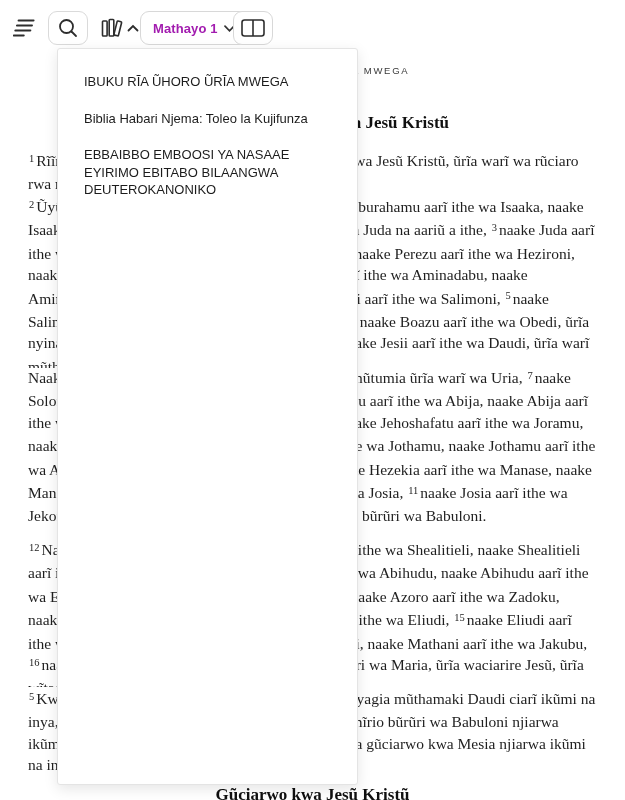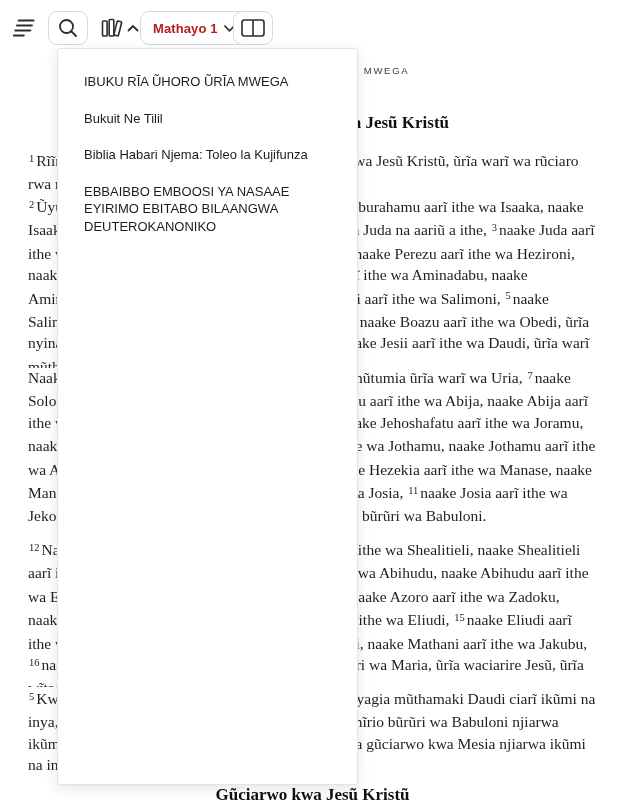--- a/index.html
+++ b/index.html
@@ -8,21 +8,21 @@
     font-family:"Liberation Sans","DejaVu Sans",sans-serif;
   }
   
   .topbar{position:absolute;top:0;left:0;right:0;height:56px;background:#fff;z-index:5;}
   .iconbtn,.pill{background:#fff;border:none;padding:0;display:flex;align-items:center;justify-content:center;cursor:pointer;position:absolute;}
   #menu-btn{left:10px;top:15px;width:30px;height:26px;}
   #search-btn{left:48px;top:11px;width:40px;height:34px;border:1px solid #dadada;border-radius:9px;}
   #version-btn{left:96px;top:13px;width:48px;height:30px;gap:4px;}
   .pill{border:1px solid #d8d8d8;border-radius:9px;}
   #chapter-btn{left:140px;top:11px;height:34px;padding:0 12px;gap:7px;
-    font-size:13px;font-weight:600;color:#b91c1c;letter-spacing:.1px;}
+    font-size:13px;font-weight:600;color:#a21caf;letter-spacing:.1px;}
   #parallel-btn{left:233px;top:11px;width:40px;height:34px;}
   
   .reader{position:absolute;inset:0;}
   .running-header{
     position:absolute;top:65px;left:28px;width:569px;text-align:center;
     font-size:9.5px;letter-spacing:1.7px;color:#3a3a3a;font-weight:500;
   }
   .sec-heading{
     position:absolute;left:28px;width:569px;margin:0;text-align:center;
     font-family:"Liberation Serif","DejaVu Serif",serif;
@@ -111,18 +111,17 @@
         <p class="para para-1"><span class="vn">2</span><span class="vt">Ũyũ nĩguo mũtaratara wa njiarwa cia Jesũ Kristũ: Aburahamu aarĩ ithe wa Isaaka, naake Isaaka aarĩ ithe wa Jakubu, naake Jakubu aarĩ ithe wa Juda na aariũ a ithe, </span><span class="vn">3</span><span class="vt">naake Juda aarĩ ithe wa Perezu na Zera, arĩa nyina wao aarĩ Tamaru, naake Perezu aarĩ ithe wa Hezironi, naake Hezironi aarĩ ithe wa Ramu, </span><span class="vn">4</span><span class="vt">naake Ramu aarĩ ithe wa Aminadabu, naake Aminadabu aarĩ ithe wa Nahashoni, naake Nahashoni aarĩ ithe wa Salimoni, </span><span class="vn">5</span><span class="vt">naake Salimoni aarĩ ithe wa Boazu, ũrĩa nyina aarĩ Rahabu, naake Boazu aarĩ ithe wa Obedi, ũrĩa nyina aarĩ Ruthu, naake Obedi aarĩ ithe wa Jesii, </span><span class="vn">6</span><span class="vt">naake Jesii aarĩ ithe wa Daudi, ũrĩa warĩ mũthamaki. </span></p>
         <p class="para para-2"><span class="vt">Naake Daudi aarĩ ithe wa Solomoni, ũrĩa nyina aarĩ mũtumia ũrĩa warĩ wa Uria, </span><span class="vn">7</span><span class="vt">naake Solomoni aarĩ ithe wa Rehoboamu, naake Rehoboamu aarĩ ithe wa Abija, naake Abija aarĩ ithe wa Asa, </span><span class="vn">8</span><span class="vt">naake Asa aarĩ ithe wa Jehoshafatu, naake Jehoshafatu aarĩ ithe wa Joramu, naake Joramu aarĩ ithe wa Uzia, </span><span class="vn">9</span><span class="vt">naake Uzia aarĩ ithe wa Jothamu, naake Jothamu aarĩ ithe wa Ahazu, naake Ahazu aarĩ ithe wa Hezekia, </span><span class="vn">10</span><span class="vt">naake Hezekia aarĩ ithe wa Manase, naake Manase aarĩ ithe wa Amoni, naake Amoni aarĩ ithe wa Josia, </span><span class="vn">11</span><span class="vt">naake Josia aarĩ ithe wa Jekonia na aariũ a ithe, hĩndĩ ĩrĩa andũ maathaamĩirio bũrũri wa Babuloni. </span></p>
         <p class="para para-3"><span class="vn">12</span><span class="vt">Na thuutha wa gũthaamĩrio Babuloni: Jekonia aarĩ ithe wa Shealitieli, naake Shealitieli aarĩ ithe wa Zerubabeli, </span><span class="vn">13</span><span class="vt">naake Zerubabeli aarĩ ithe wa Abihudu, naake Abihudu aarĩ ithe wa Eliakimu, naake Eliakimu aarĩ ithe wa Azoro, </span><span class="vn">14</span><span class="vt">naake Azoro aarĩ ithe wa Zadoku, naake Zadoku aarĩ ithe wa Akimu, naake Akimu aarĩ ithe wa Eliudi, </span><span class="vn">15</span><span class="vt">naake Eliudi aarĩ ithe wa Eliazaru, naake Eliazaru aarĩ ithe wa Mathani, naake Mathani aarĩ ithe wa Jakubu, </span><span class="vn">16</span><span class="vt">naake Jakubu aarĩ ithe wa Josefu ũrĩa warĩ mũthuuri wa Maria, ũrĩa waciarire Jesũ, ũrĩa wĩtagwo Kristũ. </span></p>
         <p class="para para-4"><span class="vn">5</span><span class="vt">Kwoguo njiarwa ciothe kuuma kũrĩ Aburahamu kinyagia mũthamaki Daudi ciarĩ ikũmi na inya, na kuuma kũrĩ Daudi kinyagia hĩndĩ ya gũthaamĩrio bũrũri wa Babuloni njiarwa ikũmi na inya, na kuuma hĩndĩ ya gũthaamio kinyagia gũciarwo kwa Mesia njiarwa ikũmi na inya. </span></p>
       </div>
     <h2 class="sec-heading h2pos">Gũciarwo kwa Jesũ Kristũ</h2>
   </main>
 
   <div class="version-menu" id="version-menu">
       <div class="menu-item">IBUKU RĨA ŨHORO ŨRĨA MWEGA</div>
-      <div class="menu-item">Bukuit Ne Tilil</div>
       <div class="menu-item">Biblia Habari Njema: Toleo la Kujifunza</div>
       <div class="menu-item">EBBAIBBO EMBOOSI YA NASAAE EYIRIMO EBITABO BILAANGWA DEUTEROKANONIKO</div>
     </div>
 
 </div>
 
 </body></html>

